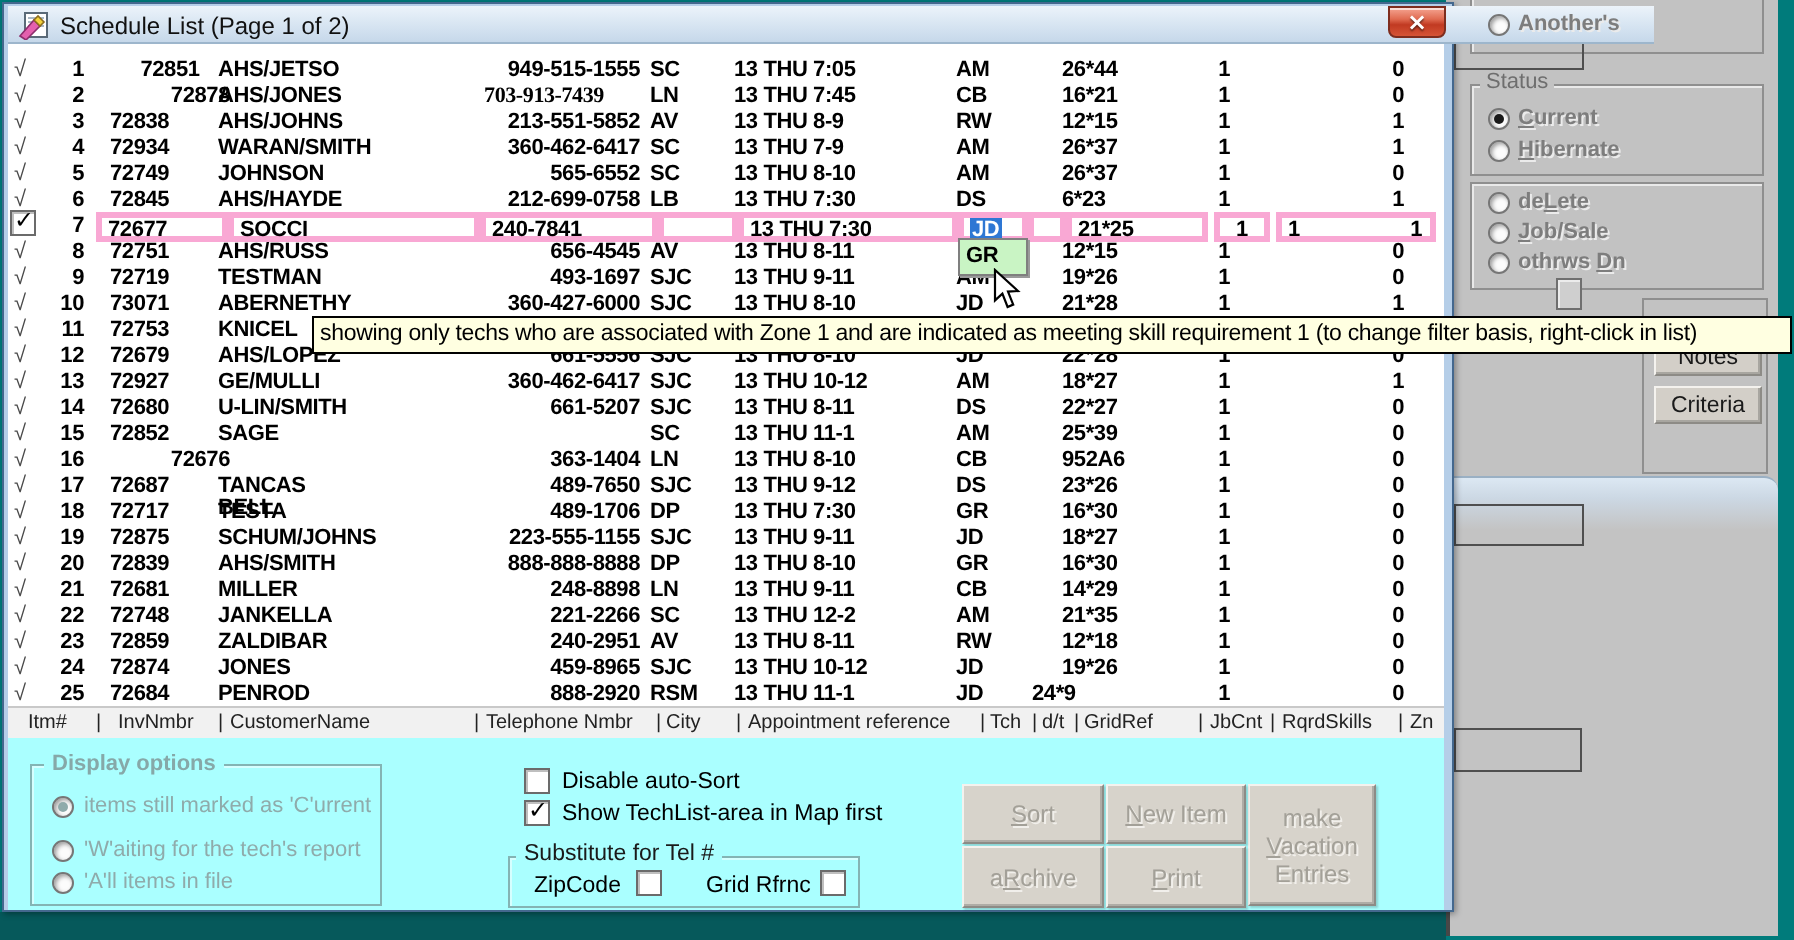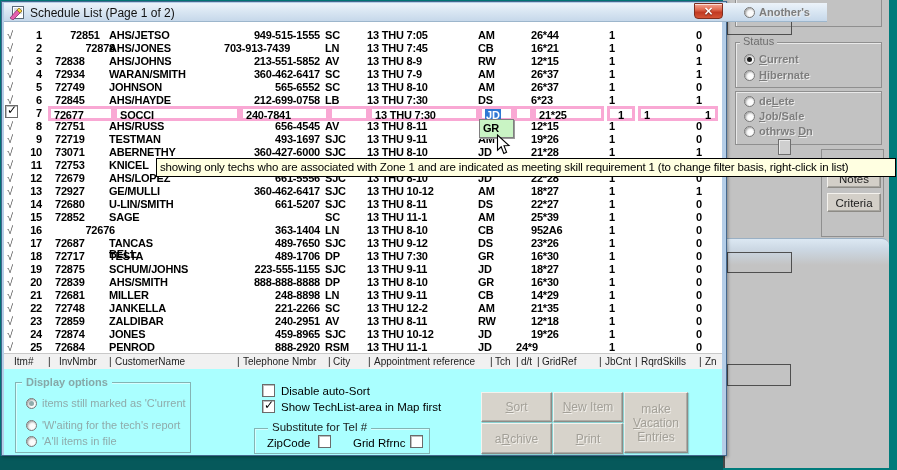--- a/index.html
+++ b/index.html
@@ -105,21 +105,21 @@
           <div class="abs cell" style="left: 474px; width: 30px; text-align: left;">AM</div>
           <div class="abs cell" style="left: 527px; width: 62px; text-align: left;">26*44</div>
           <div class="abs cell" style="left: 590px; width: 21px; text-align: right;">1</div>
           <div class="abs cell" style="left: 672px; width: 26px; text-align: right;">0</div>
         </div>
         <div class="abs" style="left: 0px; top: 20px; width: 718px; height: 13px;">
           <div class="abs cell check-glyph" style="left: 3px; width: 12px; text-align: left;">√</div>
           <div class="abs cell" style="left: 13px; width: 25px; text-align: right;">2</div>
           <div class="abs cell" style="left: 51px; width: 60px; text-align: right;">72878</div>
           <div class="abs cell" style="left: 105px; width: 118px; text-align: left;">AHS/JONES</div>
-          <div class="abs cell" style="left: 220px; width: 96px; text-align: left;">703-913-7439</div>
+          <div class="abs cell" style="left: 220px; width: 96px; text-align: center; font-family: Liberation Serif, serif;">703-913-7439</div>
           <div class="abs cell" style="left: 321px; width: 40px; text-align: left;">LN</div>
           <div class="abs cell" style="left: 363px; width: 112px; text-align: left;">13 THU 7:45</div>
           <div class="abs cell" style="left: 474px; width: 30px; text-align: left;">CB</div>
           <div class="abs cell" style="left: 527px; width: 62px; text-align: left;">16*21</div>
           <div class="abs cell" style="left: 590px; width: 21px; text-align: right;">1</div>
           <div class="abs cell" style="left: 672px; width: 26px; text-align: right;">0</div>
         </div>
         <div class="abs" style="left: 0px; top: 33px; width: 718px; height: 13px;">
           <div class="abs cell check-glyph" style="left: 3px; width: 12px; text-align: left;">√</div>
           <div class="abs cell" style="left: 13px; width: 25px; text-align: right;">3</div>
@@ -456,21 +456,21 @@
     <div id="display-options-radios"></div>
 
     <div class="abs chk" style="left:260px;top:382px;"></div>
     <span class="abs chk-label" style="left:279px;top:383px;">Disable auto-Sort</span>
     <div class="abs chk" style="left:260px;top:398px;">
       <span class="tick">✓</span>
     </div>
     <span class="abs chk-label" style="left:279px;top:399px;">Show TechList-area in Map first</span>
 
     <div class="abs cyan-group" style="left:252px;top:426px;width:176px;height:26px;"></div>
-    <div class="abs cyan-group-title dark" style="left:266px;top:419px;">Substitute for Tel #</div>
+    <div class="abs cyan-group-title dark" style="left:256px;top:419px;">Substitute for Tel #</div>
     <span class="abs chk-label" style="left:265px;top:435px;">ZipCode</span>
     <div class="abs chk" style="left:316px;top:433px;"></div>
     <span class="abs chk-label" style="left:351px;top:435px;">Grid Rfrnc</span>
     <div class="abs chk" style="left:408px;top:433px;"></div>
 
     <div id="footer-buttons"></div>
   </div>
 
   <span class="abs gray-radio-label" style="left:759px;top:6px;">Another's</span>
   <div id="right-radios"></div>

